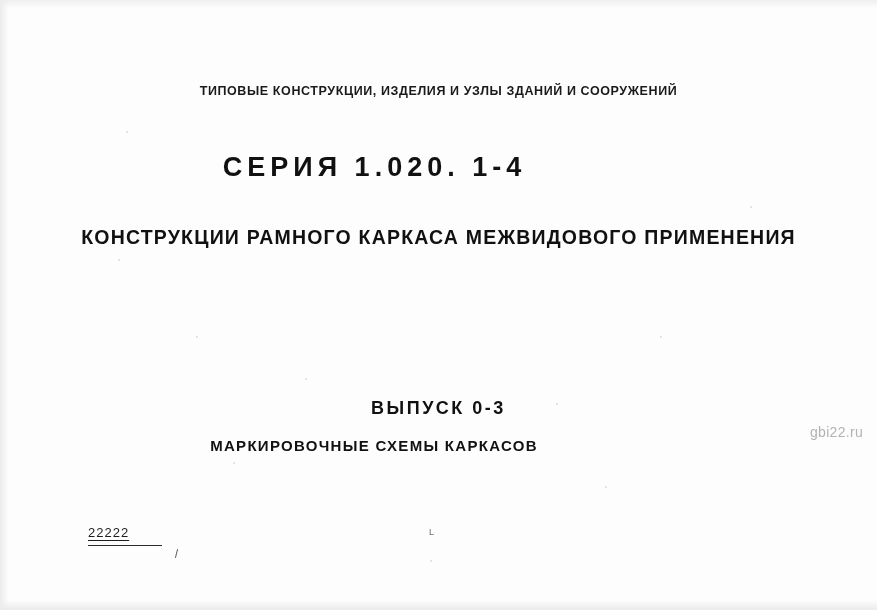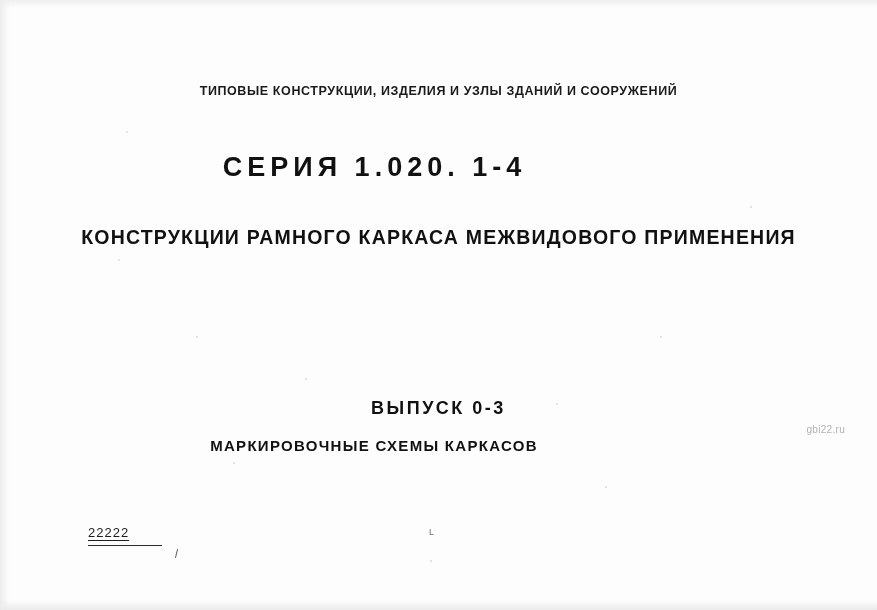--- a/index.html
+++ b/index.html
@@ -133,23 +133,23 @@
   .center-mark {
     position: absolute;
     left: 429px;
     top: 527px;
     font-size: 9px;
     color: #6f6f6f;
   }
 
   .watermark {
     position: absolute;
-    right: 32px;
+    right: 14px;
     top: 424px;
-    font-size: 10px;
+    font-size: 14px;
     color: #b2b2b2;
     letter-spacing: 0.3px;
   }
 
   .edge-shade-left {
     position: absolute;
     left: 0;
     top: 0;
     width: 9px;
     height: 610px;

